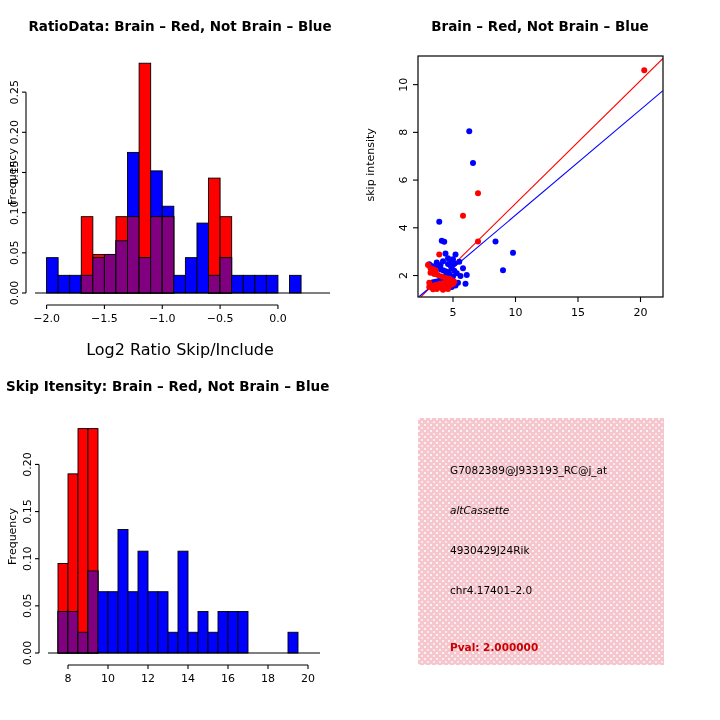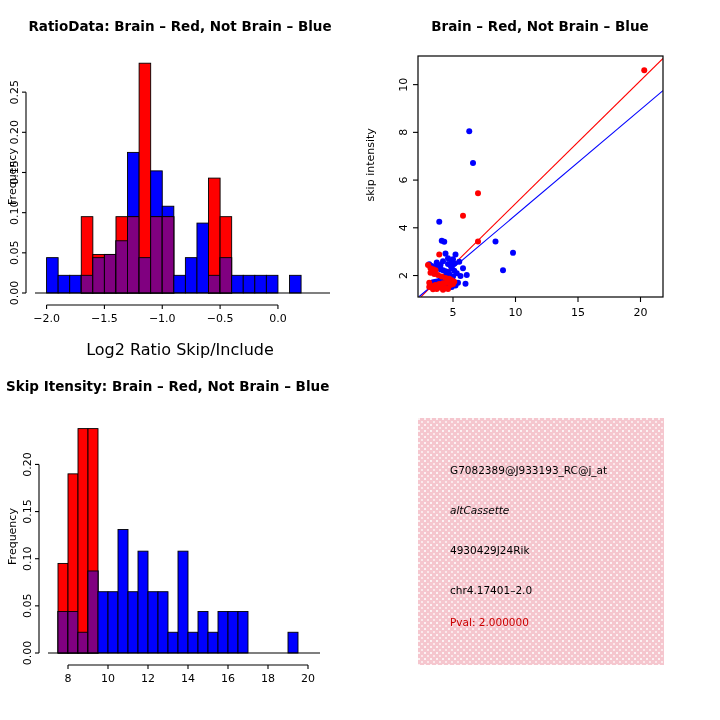--- a/index.html
+++ b/index.html
@@ -366,17 +366,17 @@
       </svg>
     <div class="axis-label-y" style="left:-18px; top:170px; width:60px; text-align:center;">Frequency</div>
   </div>
 
   <div class="panel" id="panel-info">
     <div id="info-rect">
       <div class="info-line" style="top:46px;">G7082389@J933193_RC@j_at</div>
       <div class="info-line" style="top:86px;font-style:italic;">altCassette</div>
       <div class="info-line" style="top:126px;">4930429J24Rik</div>
       <div class="info-line" style="top:166px;">chr4.17401–2.0</div>
-      <div class="info-line pval" style="top:198px;">Pval: 2.000000</div>
+      <div class="info-line pval" style="top:223px;font-weight:bold;">Pval: 2.000000</div>
     </div>
   </div>
 
 </div>
 
 </body></html>

